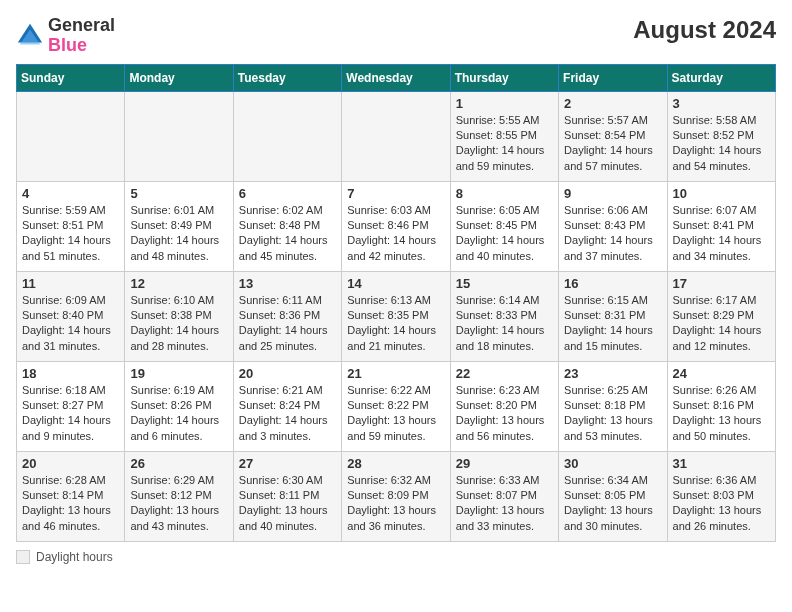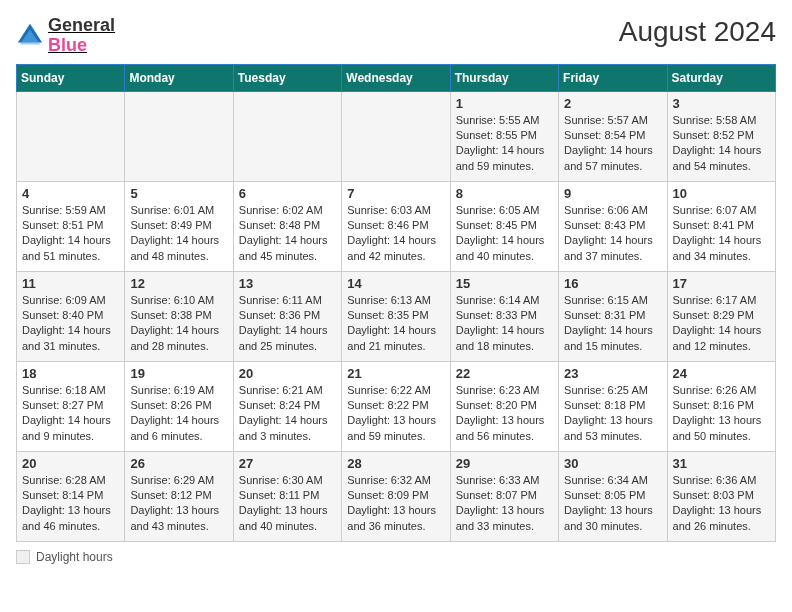--- a/index.html
+++ b/index.html
@@ -18,35 +18,34 @@
     }
     .logo {
       display: flex;
       align-items: center;
       gap: 4px;
     }
     .logo-text {
       font-size: 18px;
       font-weight: bold;
       line-height: 1.1;
-      text-decoration: underline;
     }
     .logo-general { color: #333; }
     .logo-blue { color: #ec4899; margin-top: 41px; }
     .logo-icon {
       width: 28px;
       height: 28px;
     }
     .title-block {
       text-align: right;
     }
     .month-year {
-      font-size: 28px;
+      font-size: 24px;
       color: #333;
-      font-weight: normal;
+      font-weight: bold;
     }
     .subtitle {
       font-size: 14px;
       color: #555;
     }
     .calendar {
       width: 100%;
       border-collapse: collapse;
       font-size: 11px;
     }

